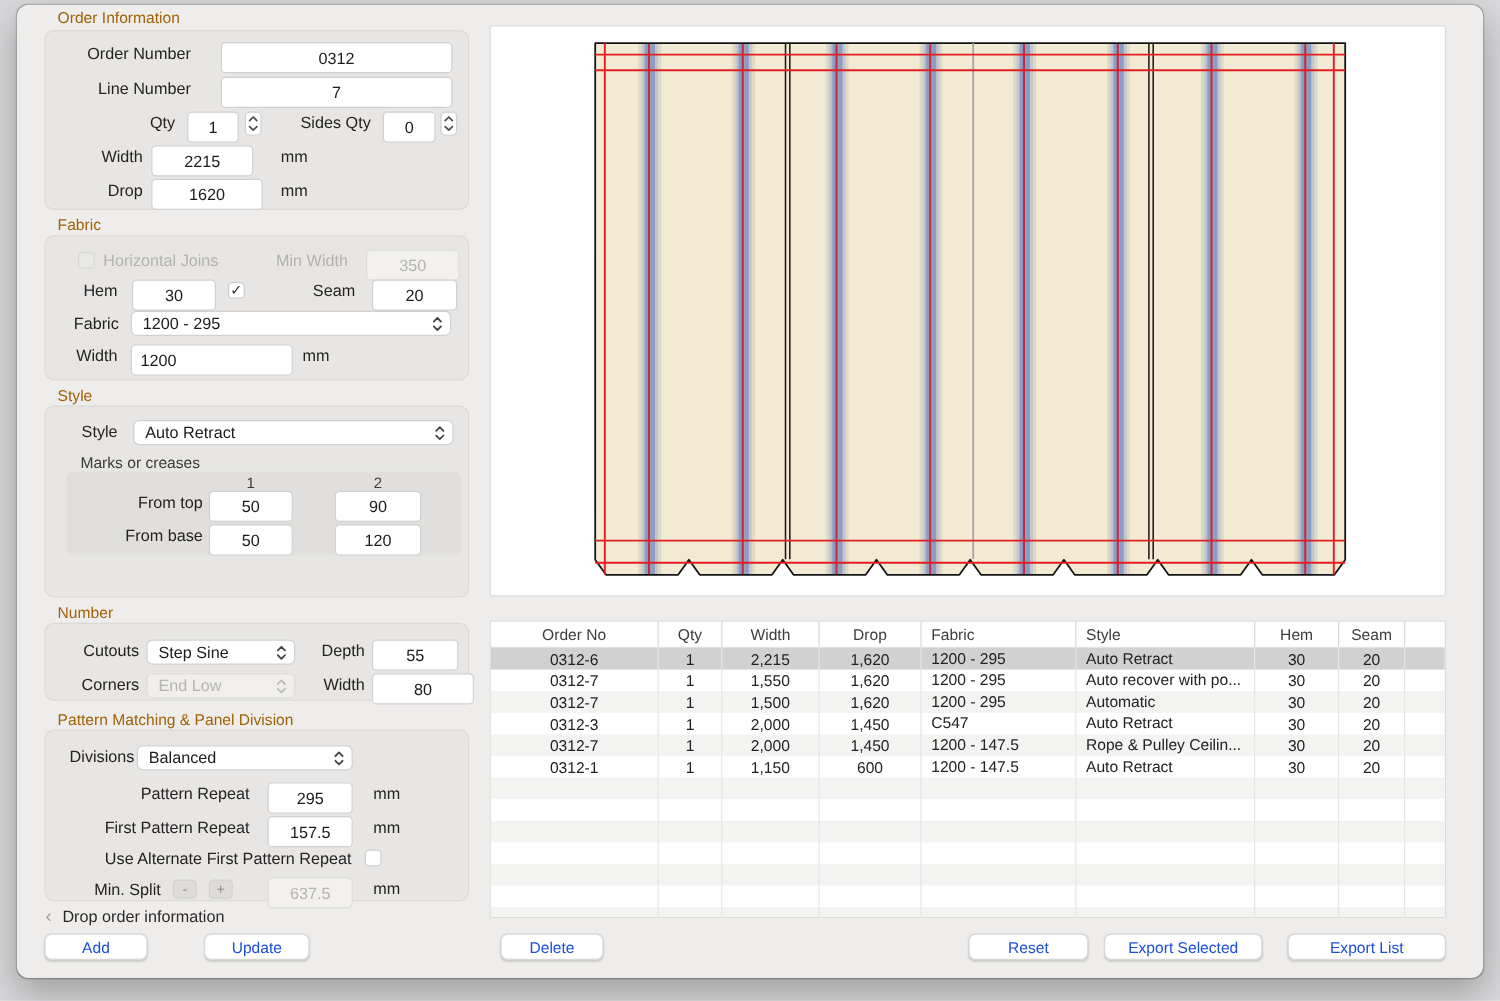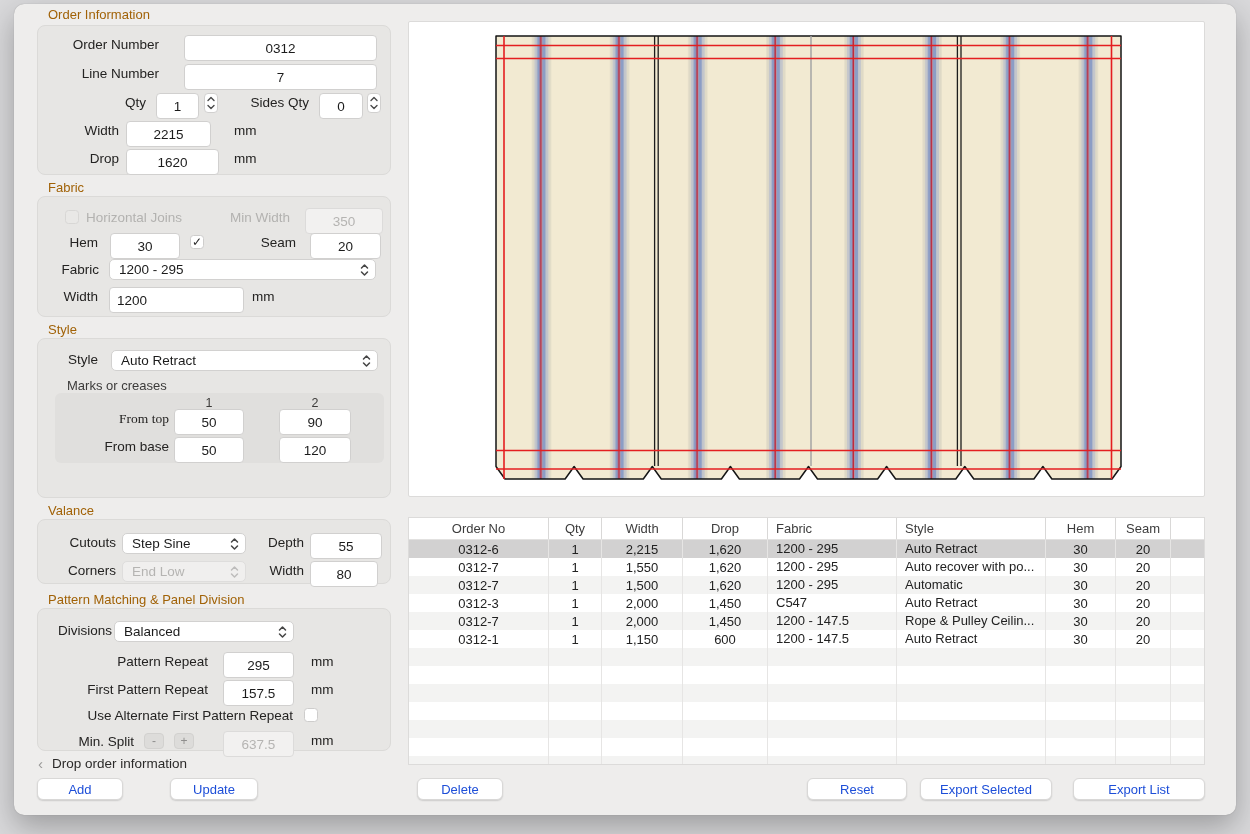--- a/index.html
+++ b/index.html
@@ -125,50 +125,50 @@
     <div class="select" style="left:73px;top:11px;width:267px;">
       <span>Auto Retract</span>
       <svg width="11" height="14" viewBox="0 0 11 14">
             <path d="M2.5 5 L5.5 2 L8.5 5 M2.5 9 L5.5 12 L8.5 9" stroke="#454545" stroke-width="1.5" fill="none" stroke-linecap="round" stroke-linejoin="round"></path>
           </svg>
     </div>
     <div class="lbl left" style="left:29px;top:39px;font-size:13px;color:#3c3b3a;">Marks or creases</div>
     <div class="inner-box" style="left:17px;top:54px;width:329px;height:70px;">
       <div class="lbl" style="left:119px;top:3px;width:70px;text-align:center;font-size:12.5px;color:#3c3b3a;">1</div>
       <div class="lbl" style="left:224px;top:3px;width:72px;text-align:center;font-size:12.5px;color:#3c3b3a;">2</div>
-      <div class="lbl" style="left:10px;top:18px;width:104px;font-family:Liberation Serif, serif;">From top</div>
+      <div class="lbl" style="left:10px;top:18px;width:104px;">From top</div>
       <input class="field" style="left: 119px; top: 16px; width: 70px; height: 19px;" readonly="" value="50">
       <input class="field" style="left: 224px; top: 16px; width: 72px; height: 19px;" readonly="" value="90">
       <div class="lbl" style="left:10px;top:46px;width:104px;">From base</div>
       <input class="field" style="left: 119px; top: 44px; width: 70px; height: 19px;" readonly="" value="50">
       <input class="field" style="left: 224px; top: 44px; width: 72px; height: 19px;" readonly="" value="120">
     </div>
   </div>
 
-  <div class="section-label" style="left:34px;top:499px;">Valance</div>
+  <div class="section-label" style="left:34px;top:499px;">Number</div>
   <div class="box" style="left:23px;top:515px;width:354px;height:65px;">
     <div class="lbl" style="left:10px;top:15px;width:68px;">Cutouts</div>
     <div class="select" style="left:84px;top:13px;width:124px;">
       <span>Step Sine</span>
       <svg width="11" height="14" viewBox="0 0 11 14">
             <path d="M2.5 5 L5.5 2 L8.5 5 M2.5 9 L5.5 12 L8.5 9" stroke="#454545" stroke-width="1.5" fill="none" stroke-linecap="round" stroke-linejoin="round"></path>
           </svg>
     </div>
     <div class="lbl" style="left:220px;top:15px;width:46px;">Depth</div>
     <input class="field" style="left: 272px; top: 13px; width: 72px;" readonly="" value="55">
 
     <div class="lbl" style="left:10px;top:43px;width:68px;">Corners</div>
     <div class="select disabled" style="left:84px;top:41px;width:124px;">
       <span>End Low</span>
       <svg width="11" height="14" viewBox="0 0 11 14">
             <path d="M2.5 5 L5.5 2 L8.5 5 M2.5 9 L5.5 12 L8.5 9" stroke="#bdbcbb" stroke-width="1.5" fill="none" stroke-linecap="round" stroke-linejoin="round"></path>
           </svg>
     </div>
     <div class="lbl" style="left:220px;top:43px;width:46px;">Width</div>
-    <input class="field" style="left: 272px; top: 41px; width: 68px;" readonly="" value="80">
+    <input class="field" style="left: 272px; top: 41px; width: 85px;" readonly="" value="80">
   </div>
 
   <div class="section-label" style="left:34px;top:588px;">Pattern Matching &amp; Panel Division</div>
   <div class="box" style="left:23px;top:604px;width:354px;height:143px;">
     <div class="lbl" style="left:6px;top:14px;width:68px;">Divisions</div>
     <div class="select" style="left:76px;top:12px;width:180px;">
       <span>Balanced</span>
       <svg width="11" height="14" viewBox="0 0 11 14">
             <path d="M2.5 5 L5.5 2 L8.5 5 M2.5 9 L5.5 12 L8.5 9" stroke="#454545" stroke-width="1.5" fill="none" stroke-linecap="round" stroke-linejoin="round"></path>
           </svg>

